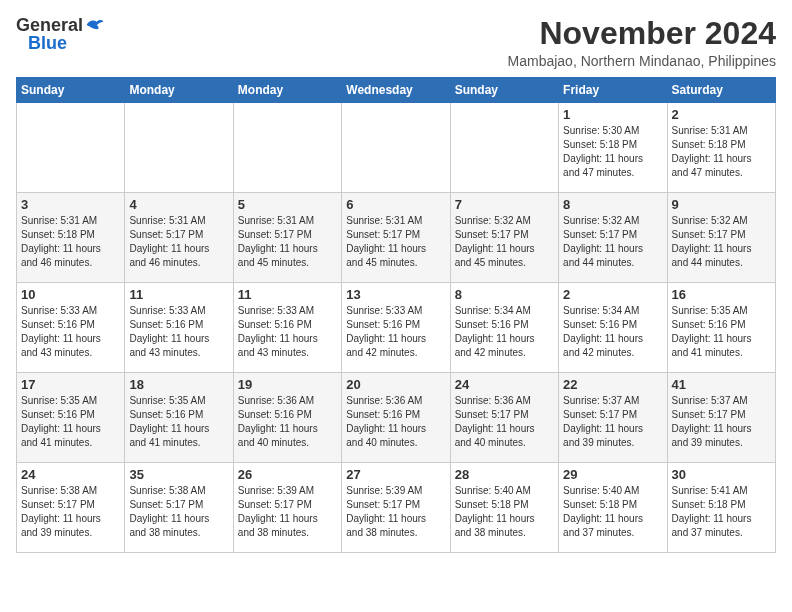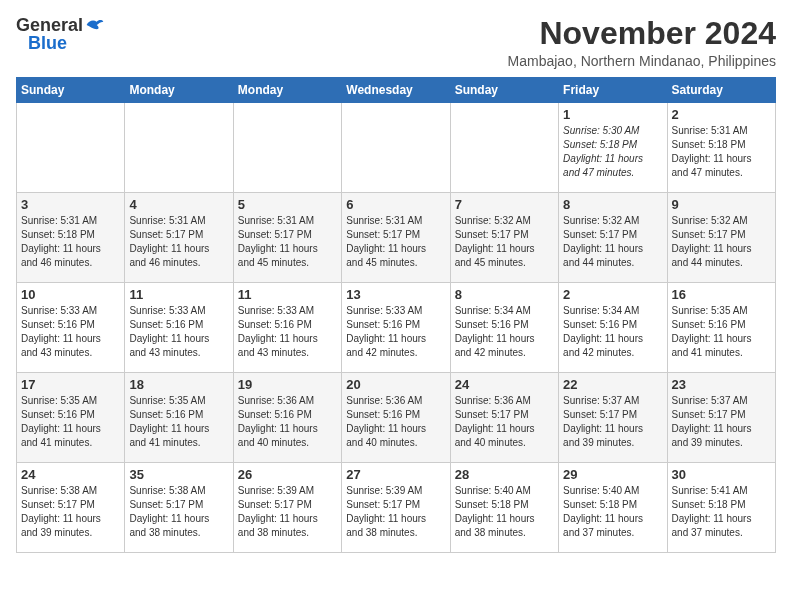--- a/index.html
+++ b/index.html
@@ -129,21 +129,21 @@
   </thead>
   <tbody id="calendar-body">
   <tr>
         <td class="empty-cell"></td>
         <td class="empty-cell"></td>
         <td class="empty-cell"></td>
         <td class="empty-cell"></td>
         <td class="empty-cell"></td>
         <td>
           <span class="day-num">1</span>
-          <div class="day-info" style="white-space: pre-line; font-style: italic;">Sunrise: 5:30 AM
+          <div class="day-info" style="white-space: pre-line;">Sunrise: 5:30 AM
 Sunset: 5:18 PM
 Daylight: 11 hours
 and 47 minutes.</div>
         </td>
         <td>
           <span class="day-num">2</span>
           <div class="day-info" style="white-space: pre-line;">Sunrise: 5:31 AM
 Sunset: 5:18 PM
 Daylight: 11 hours
 and 47 minutes.</div>
@@ -288,21 +288,21 @@
 and 40 minutes.</div>
         </td>
         <td>
           <span class="day-num">22</span>
           <div class="day-info" style="white-space: pre-line;">Sunrise: 5:37 AM
 Sunset: 5:17 PM
 Daylight: 11 hours
 and 39 minutes.</div>
         </td>
         <td>
-          <span class="day-num">23</span>
+          <span class="day-num">41</span>
           <div class="day-info" style="white-space: pre-line;">Sunrise: 5:37 AM
 Sunset: 5:17 PM
 Daylight: 11 hours
 and 39 minutes.</div>
         </td>
       </tr>
       <tr>
         <td>
           <span class="day-num">24</span>
           <div class="day-info" style="white-space: pre-line;">Sunrise: 5:38 AM

